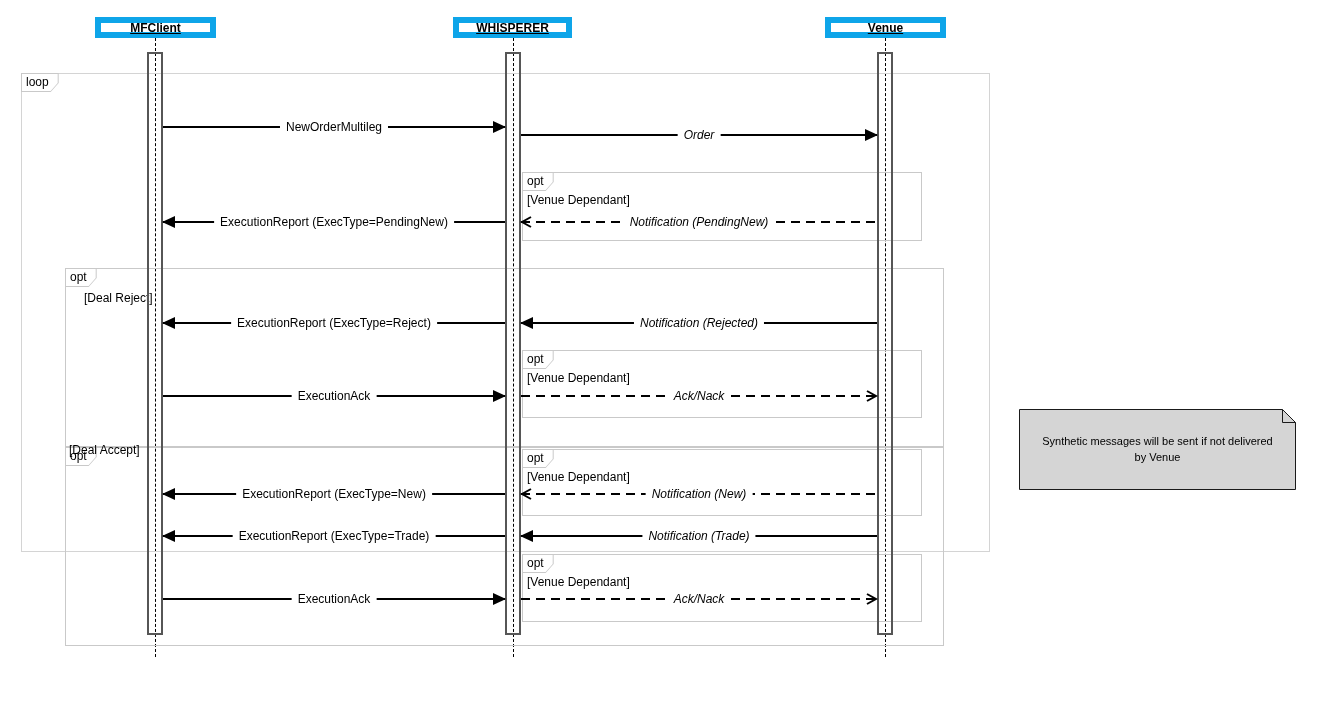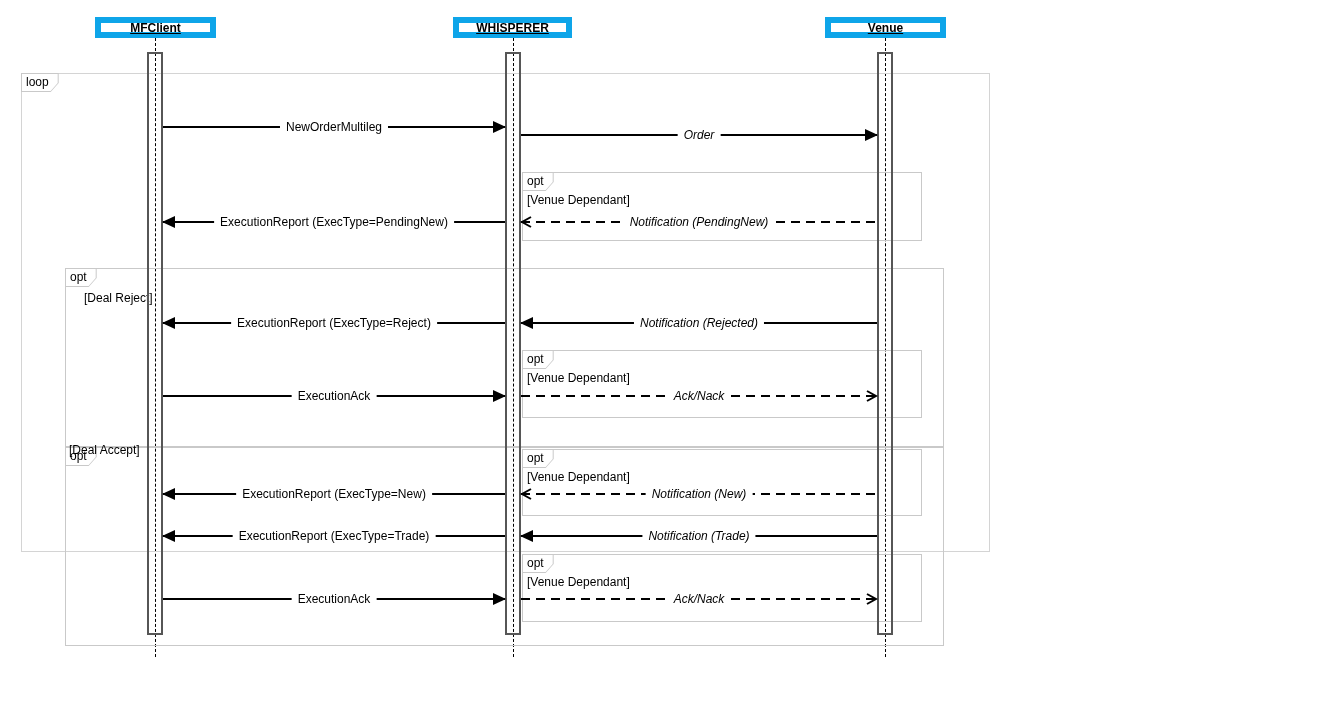--- a/index.html
+++ b/index.html
@@ -192,14 +192,22 @@
     <span class="lbl">ExecutionAck</span>
   </div>
   <div class="msg dashed" style="left:521px;top:598px;width:356px;">
     <svg class="ohead or" viewBox="0 0 13 12">
         <polyline points="2,1 11,6 2,11"></polyline>
       </svg>
     <span class="lbl it">Ack/Nack</span>
   </div>
 
 
+  <div class="note" style="left:1019px;top:409px;width:277px;height:81px;">
+    <svg width="277" height="81" viewBox="0 0 277 81">
+      <path d="M0.5,0.5 L263.5,0.5 L276.5,13.5 L276.5,80.5 L0.5,80.5 Z" fill="#d5d5d5" stroke="#1a1a1a"></path>
+      <path d="M263.5,0.5 L263.5,13.5 L276.5,13.5" fill="none" stroke="#1a1a1a"></path>
+    </svg>
+    <div class="note-text">Synthetic messages will be sent if not delivered
+by Venue</div>
+  </div>
 
 </div>
 
 </body></html>

